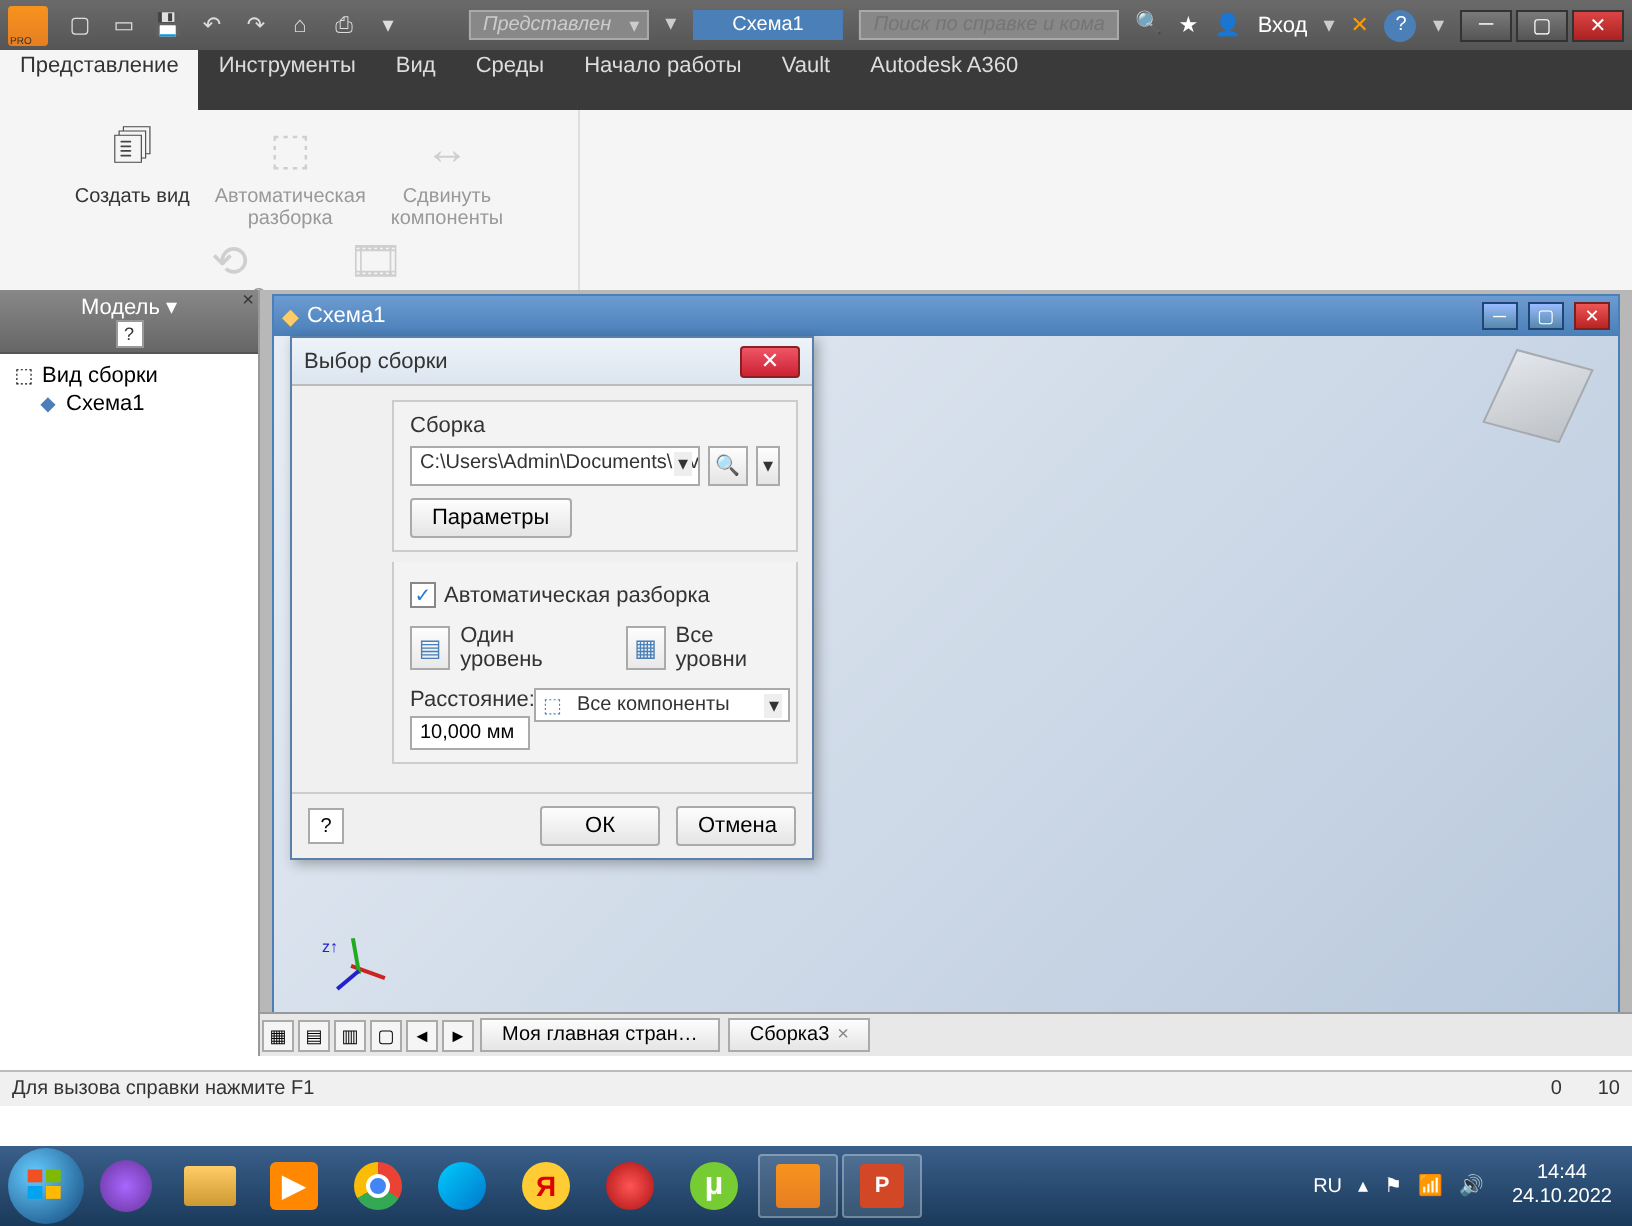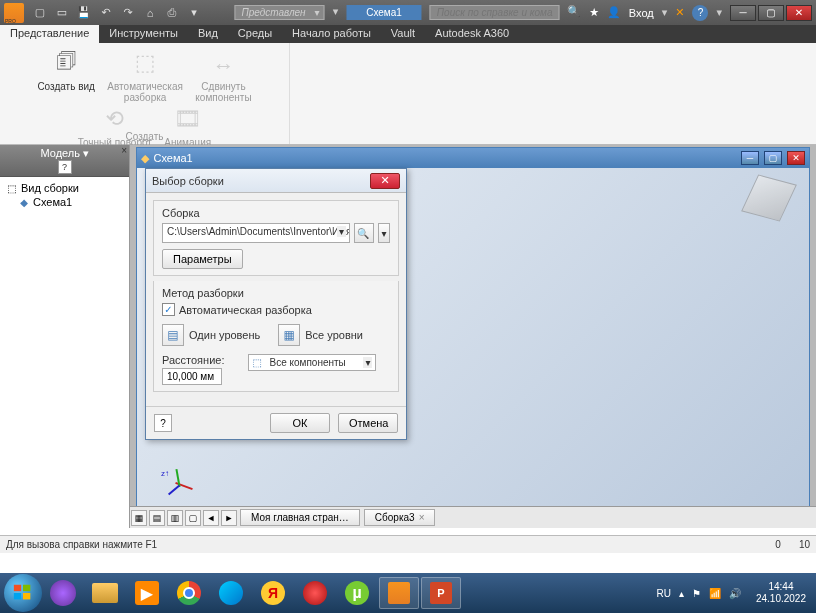--- a/index.html
+++ b/index.html
@@ -11,21 +11,21 @@
 .qat-btn { width:16px; height:16px; display:flex; align-items:center; justify-content:center; color:#ddd; cursor:pointer; }
 .title-center { position:absolute; left:50%; transform:translateX(-50%); display:flex; align-items:flex-start; gap:8px; }
 .title-combo { background:#888; border:1px solid #aaa; padding:1px 18px 1px 6px; font-size:10px; color:#ccc; font-style:italic; position:relative; }
 .title-combo::after { content:"▾"; position:absolute; right:4px; color:#ccc; font-style:normal; }
 .title-doc { background:#4a7fb8; padding:2px 20px; font-size:10px; }
 .title-search { background:#888; border:1px solid #aaa; padding:1px 6px; font-size:10px; color:#ccc; width:130px; font-style:italic; }
 .title-right { margin-left:auto; display:flex; align-items:center; gap:8px; margin-right:4px; }
 .win-btns { display:flex; gap:2px; }
 .win-btn { width:26px; height:16px; background:linear-gradient(#7a7a7a,#555); border:1px solid #333; display:flex; align-items:center; justify-content:center; color:#fff; font-size:10px; cursor:pointer; }
 .win-btn.close { background:linear-gradient(#d44,#a22); }
-.menubar { height:18px; background:#3a3a3a; display:flex; font-size:11px; }
+.menubar { height:30px; background:#3a3a3a; display:flex; font-size:11px; }
 .menu-tab { padding:2px 10px; color:#ddd; cursor:pointer; }
 .menu-tab.active { background:#f5f5f5; color:#333; }
 .ribbon { height:102px; background:#f5f5f5; border-bottom:1px solid #bbb; display:flex; position:relative; }
 .ribbon-grp { border-right:1px solid #ddd; text-align:center; padding:4px 8px 0; position:relative; height:100%; }
 .ribbon-grp .lbl-bottom { position:absolute; bottom:2px; left:0;right:0; font-size:10px; color:#999; }
 .ribbon-btn { display:inline-block; vertical-align:top; text-align:center; font-size:10px; color:#999; padding:0 4px; }
 .ribbon-btn.enabled { color:#333; }
 .ribbon-icon { width:32px; height:32px; margin:0 auto 2px; display:flex; align-items:center; justify-content:center; font-size:22px; opacity:.4; }
 .ribbon-btn.enabled .ribbon-icon { opacity:.9; }
 .workspace { position:absolute; top:145px; left:0; right:0; bottom:85px; display:flex; }
@@ -45,35 +45,35 @@
 .viewcube { position:absolute; top:30px; right:20px; width:40px; height:40px; background:linear-gradient(145deg,#eee,#bbb); transform:rotate(15deg) skew(-10deg); opacity:.7; border:1px solid #999; }
 .triad { position:absolute; bottom:20px; left:30px; width:30px; height:30px; }
 .triad::before { content:"z↑"; color:#22c; font-size:8px; position:absolute; top:-2px; left:-6px;}
 .triad .x{position:absolute;width:18px;height:2px;background:#c22;top:14px;left:8px;transform:rotate(20deg)}
 .triad .y{position:absolute;width:2px;height:18px;background:#2a2;top:-2px;left:10px;transform:rotate(-10deg)}
 .triad .z{position:absolute;width:14px;height:2px;background:#22c;top:18px;left:0;transform:rotate(-40deg)}
 .dialog { position:absolute; top:20px; left:8px; width:262px; background:#f0f0f0; border:1px solid #5a7fa8; box-shadow:2px 2px 6px rgba(0,0,0,.3); }
 .dlg-title { height:24px; background:linear-gradient(#eef3f9,#dce5f0); border-bottom:1px solid #bbb; display:flex; align-items:center; padding:0 6px; font-size:11px; color:#333; }
 .dlg-title .spacer{flex:1}
 .dlg-close { width:30px; height:16px; background:linear-gradient(#e56,#c23); border:1px solid #822; border-radius:2px; color:#fff; display:flex; align-items:center; justify-content:center; font-size:11px; cursor:pointer; }
-.dlg-body { padding:8px; font-size:11px; color:#333; }
+.dlg-body { padding:8px; font-size:11px; color:#333;margin-left:43px; }
 .group-box { border:1px solid #ccc; margin:-1px -1px 6px; padding:6px 8px; background:#f3f3f3; position:relative; border-top:none;}
 .group-box.first{border-top:1px solid #ccc;}
 .gb-title { font-size:11px; margin-bottom:4px; color:#333; }
 .file-row { display:flex; gap:4px; margin:3px 0 6px; }
 .file-combo { flex:1; border:1px solid #aaa; background:#fff; padding:2px 4px; font-size:10px; position:relative; overflow:hidden; white-space:nowrap; }
 .file-combo::after{content:"▾"; position:absolute; right:3px; background:#eee; padding:0 2px;}
 .sq-btn { width:20px; height:20px; border:1px solid #aaa; background:linear-gradient(#fdfdfd,#e5e5e5); display:flex; align-items:center; justify-content:center; font-size:10px; cursor:pointer; }
 .btn { border:1px solid #aaa; background:linear-gradient(#fdfdfd,#e5e5e5); padding:3px 10px; font-size:11px; cursor:pointer; border-radius:2px; }
 .chk { display:flex; align-items:center; gap:4px; margin:4px 0 8px; }
 .chk-box { width:13px; height:13px; border:1px solid #888; background:#fff; display:flex; align-items:center; justify-content:center; color:#2a7fd4; font-size:10px; }
 .level-row { display:flex; gap:18px; margin-bottom:8px; }
 .level-item { display:flex; align-items:center; gap:5px; }
 .level-ico { width:22px; height:22px; border:1px solid #aaa; background:linear-gradient(#fdfdfd,#e9e9e9); display:flex; align-items:center; justify-content:center; font-size:12px; color:#4a7fb8; }
-.dist-row { display:flex; gap:24px; }
+.dist-row { display:flex; gap:0; }
 .dist-col { display:flex; flex-direction:column; gap:2px; }
 .dist-input { width:60px; border:1px solid #aaa; background:#fff; padding:2px 4px; font-size:10px; }
 .guide-combo { width:128px; border:1px solid #aaa; background:#fff; padding:2px 4px 2px 20px; font-size:10px; position:relative; }
 .guide-combo::before { content:"⬚"; position:absolute; left:3px; color:#4a7fb8; }
 .guide-combo::after { content:"▾"; position:absolute; right:3px; background:#eee; padding:0 2px; }
 .dlg-foot { display:flex; padding:6px 8px; gap:8px; border-top:1px solid #ccc; align-items:center;}
 .dlg-foot .spacer{flex:1}
 .help-sq { width:18px; height:18px; border:1px solid #aaa; background:#fff; display:flex; align-items:center; justify-content:center; font-size:10px; cursor:pointer; }
 .bottom-tabs { position:absolute; left:130px; bottom:0; height:22px; display:flex; align-items:center; background:#e8e8e8; border-top:1px solid #999; font-size:10px; right:0;}
 .bt-ico { width:16px; height:16px; border:1px solid #aaa; margin:0 1px; display:flex; align-items:center; justify-content:center; background:#f5f5f5; cursor:pointer; font-size:9px;}
@@ -213,21 +213,20 @@
           <div class="group-box first">
             <div class="gb-title">Сборка</div>
             <div class="file-row">
               <div class="file-combo">C:\Users\Admin\Documents\Inventor\Имя проекта_1\Сборк</div>
               <div class="sq-btn">🔍</div>
               <div class="sq-btn" style="width:12px">▾</div>
             </div>
             <button class="btn">Параметры</button>
           </div>
           <div class="group-box">
-            <div class="gb-title">Метод разборки</div>
             <div class="chk">
               <div class="chk-box">✓</div>
               <span>Автоматическая разборка</span>
             </div>
             <div class="level-row">
               <div class="level-item">
                 <div class="level-ico">▤</div>
                 <span>Один уровень</span>
               </div>
               <div class="level-item">

